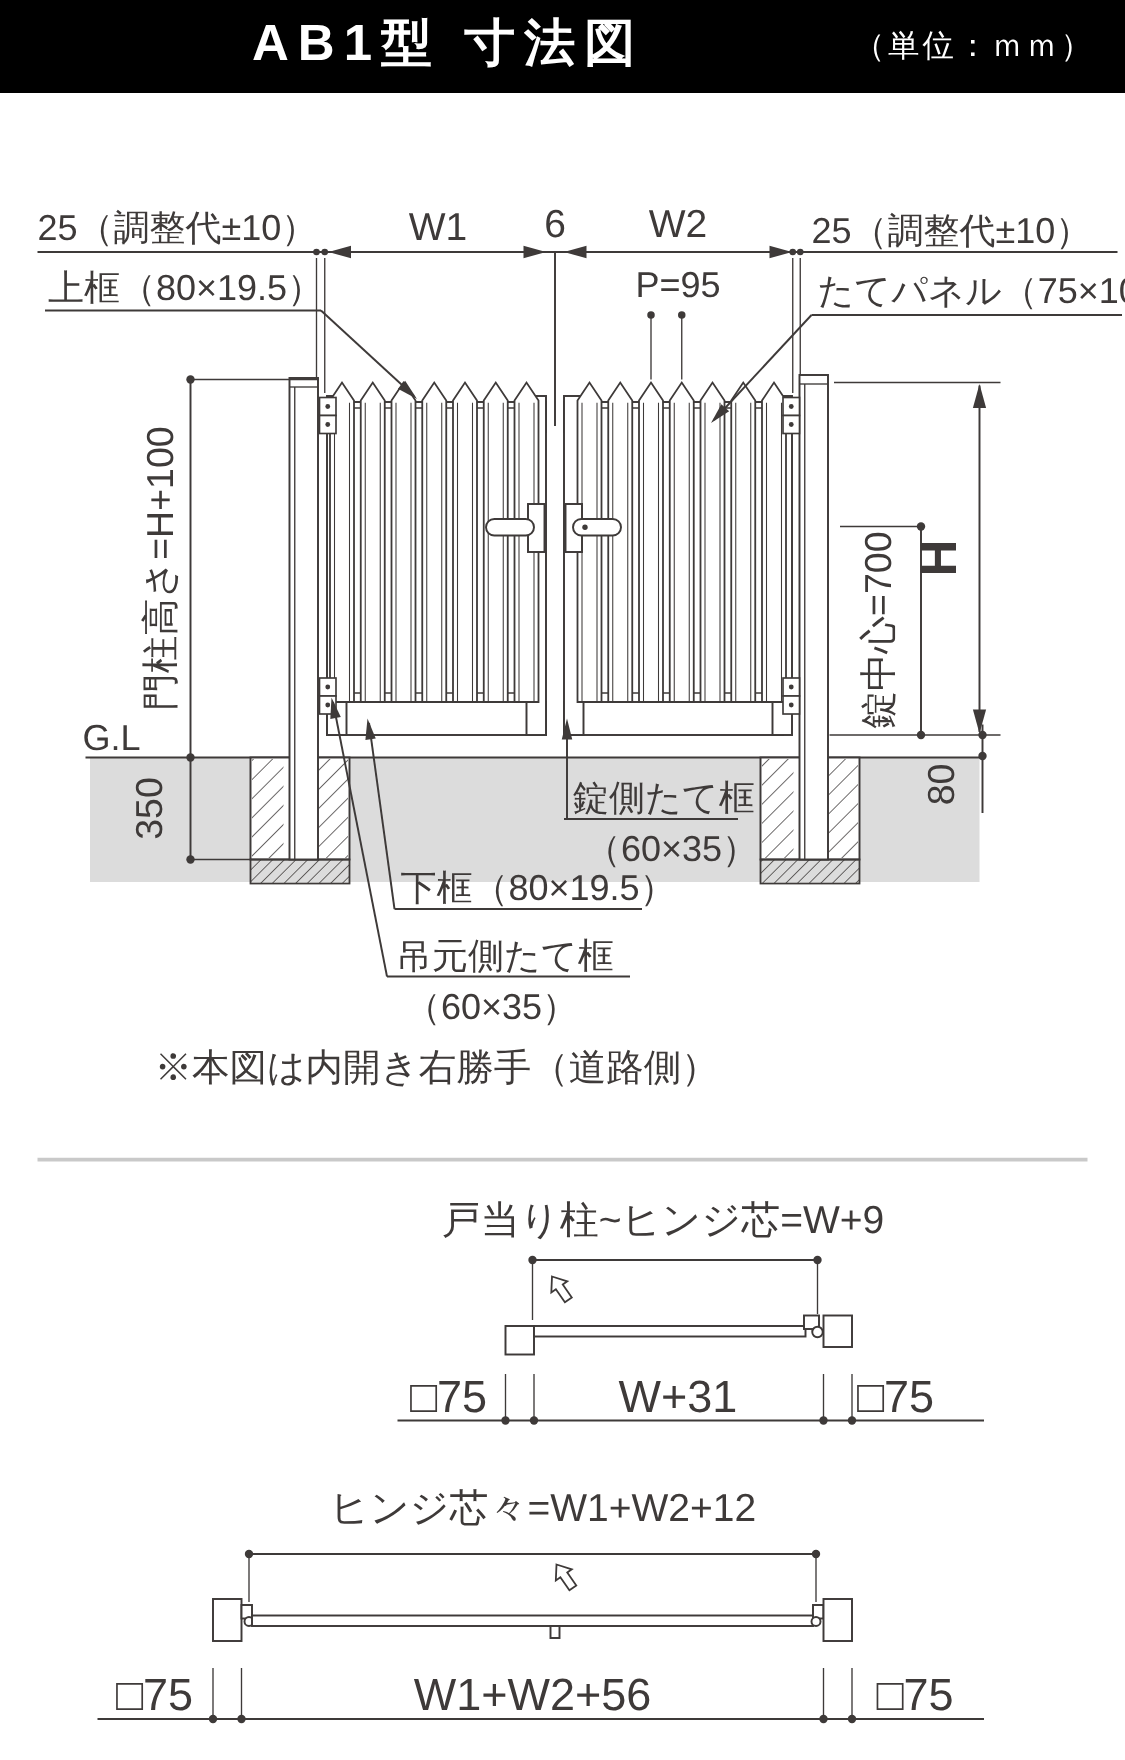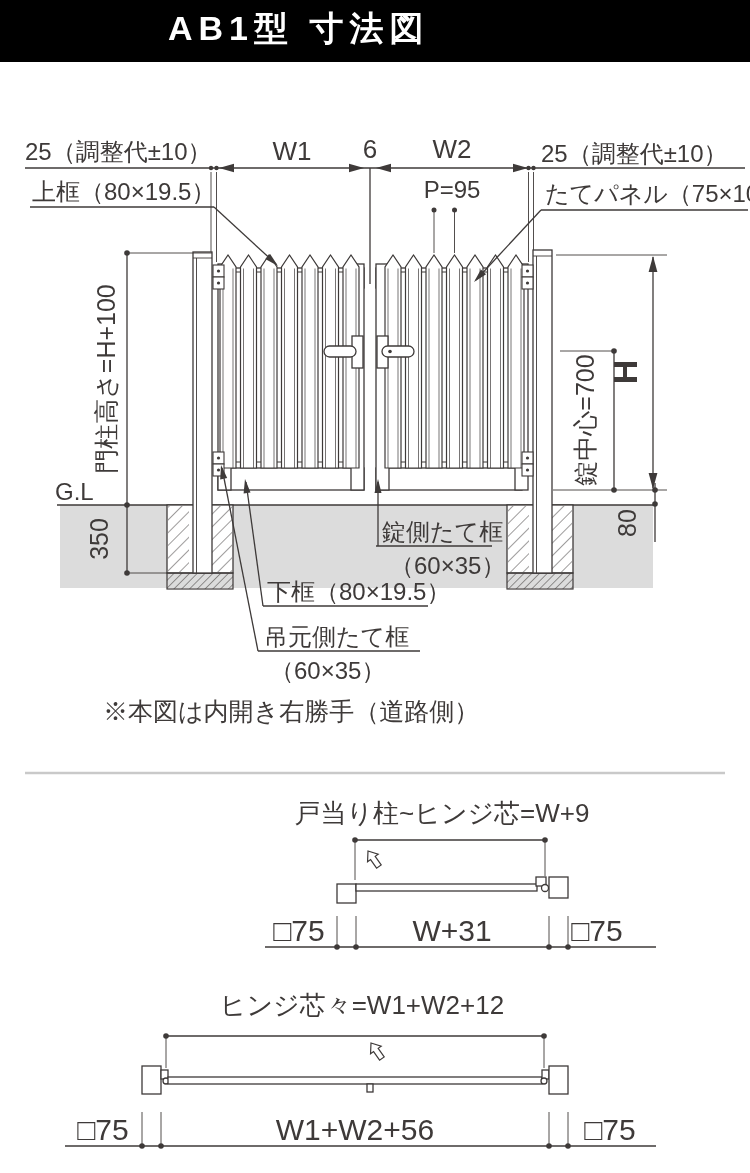--- a/index.html
+++ b/index.html
@@ -24,20 +24,21 @@
   .t-plan-title { font-size:26px; }
   .t-plan-label { font-size:30px; }
 </style>
 </head>
 <body>
 
 <div class="canvas">
 
   <div class="header">
     <div class="title">AB1型 寸法図</div>
+    <div class="unit">（単位：ｍｍ）</div>
   </div>
 
   <svg width="750" height="1173" viewBox="0 0 750 1173">
     <defs>
       <pattern id="hA" patternUnits="userSpaceOnUse" width="9" height="9" patternTransform="rotate(45)">
         <line x1="0" y1="0" x2="0" y2="9" stroke="#3e3a39" stroke-width="1"></line>
       </pattern>
       <pattern id="hB" patternUnits="userSpaceOnUse" width="5.5" height="5.5" patternTransform="rotate(45)">
         <line x1="0" y1="0" x2="0" y2="5.5" stroke="#3e3a39" stroke-width="1"></line>
       </pattern>

